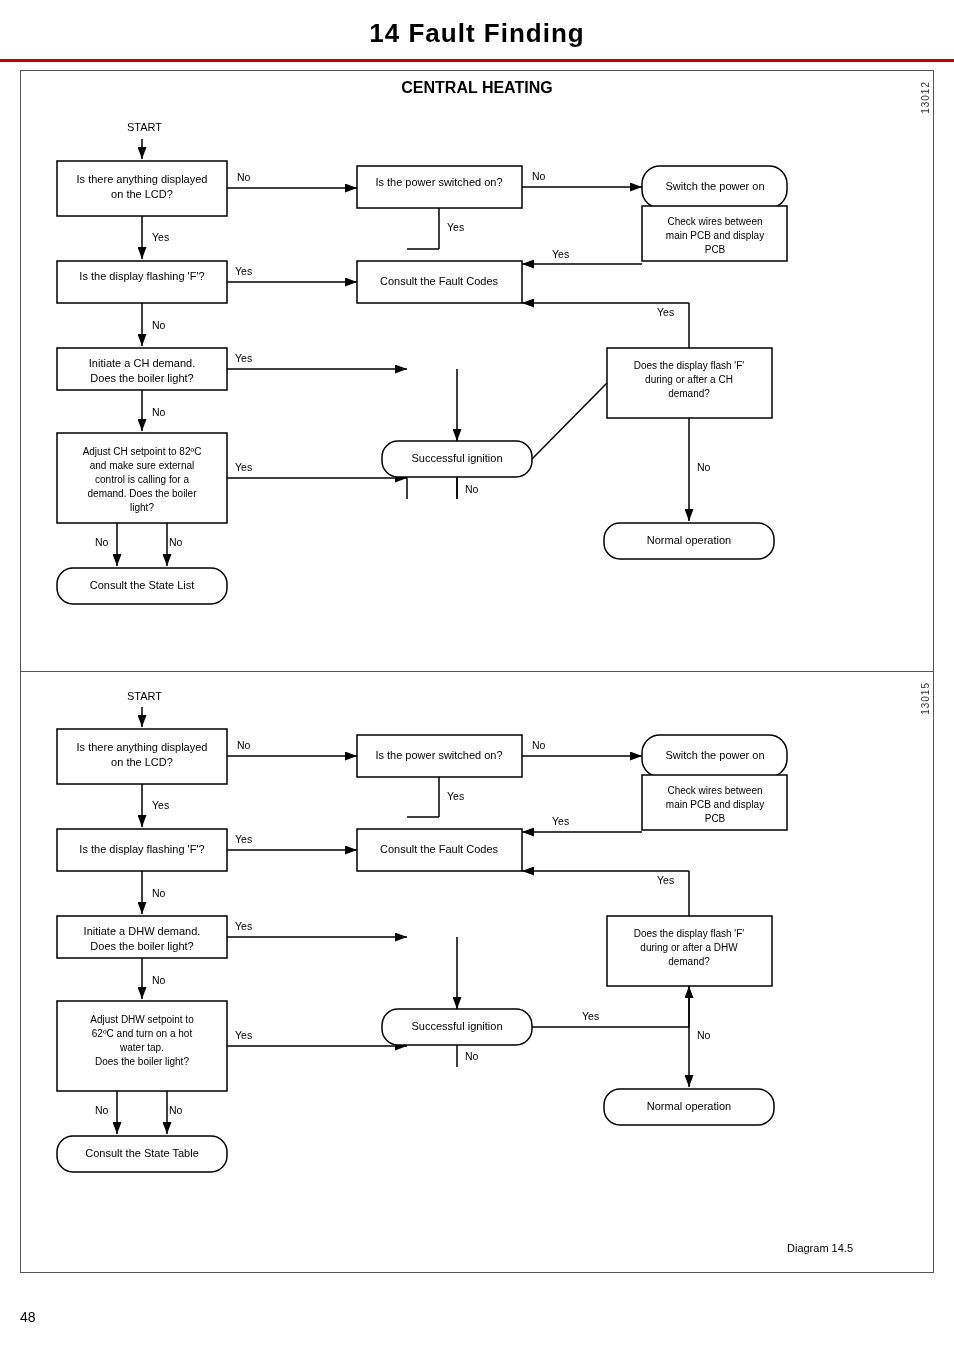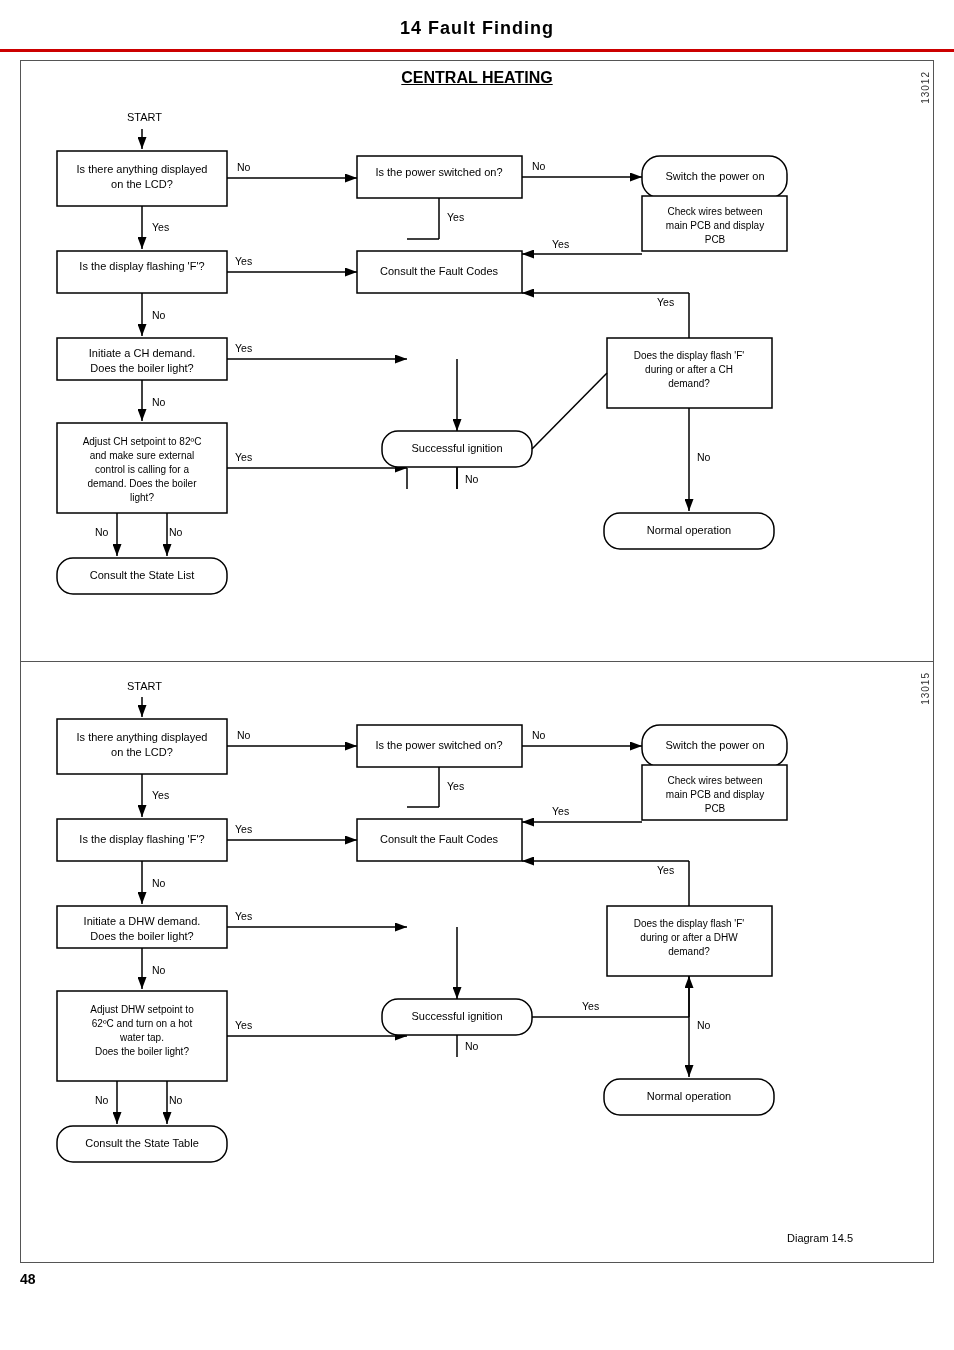--- a/index.html
+++ b/index.html
@@ -12,29 +12,30 @@
       color: #000;
     }
 
     .page-header {
       text-align: center;
       padding: 18px 0 10px 0;
       border-bottom: 3px solid #cc0000;
       margin-bottom: 8px;
     }
     .page-title {
-      font-size: 18px;
+      font-size: 26px;
       font-weight: bold;
       letter-spacing: 1px;
     }
 
     .page-footer {
       padding: 8px 20px;
       font-size: 14px;
-      font-weight: bold;
+      font-weight: normal;
+      margin-top: 28px;
     }
 
     .diagram-outer {
       margin: 0 20px;
       border: 1px solid #555;
       position: relative;
       background: #fff;
     }
 
     
@@ -114,21 +115,21 @@
   </style>
 </head>
 <body>
 
 <div class="page-header">
   <span class="page-title">14  Fault Finding</span>
 </div>
 
 <div class="diagram-outer">
 
-  <div style="position:relative;text-decoration:underline;">
+  <div style="position:relative;">
     <div class="section-label">CENTRAL HEATING</div>
     <span class="side-label" style="top:10px;">13012</span>
 
     <svg class="flow-svg" viewBox="0 0 900 570" height="570">
       <defs>
         <marker id="arrowhead" markerWidth="8" markerHeight="6" refX="8" refY="3" orient="auto">
           <polygon points="0 0, 8 3, 0 6" fill="#000"></polygon>
         </marker>
       </defs>
 

